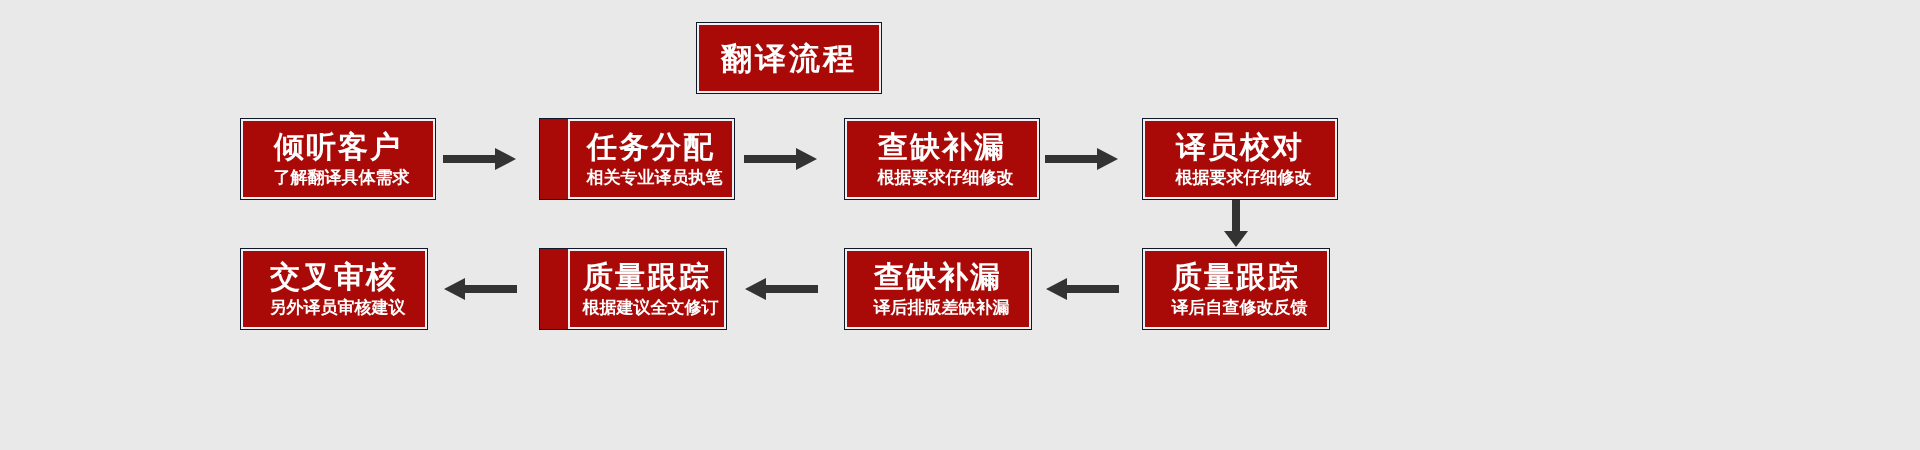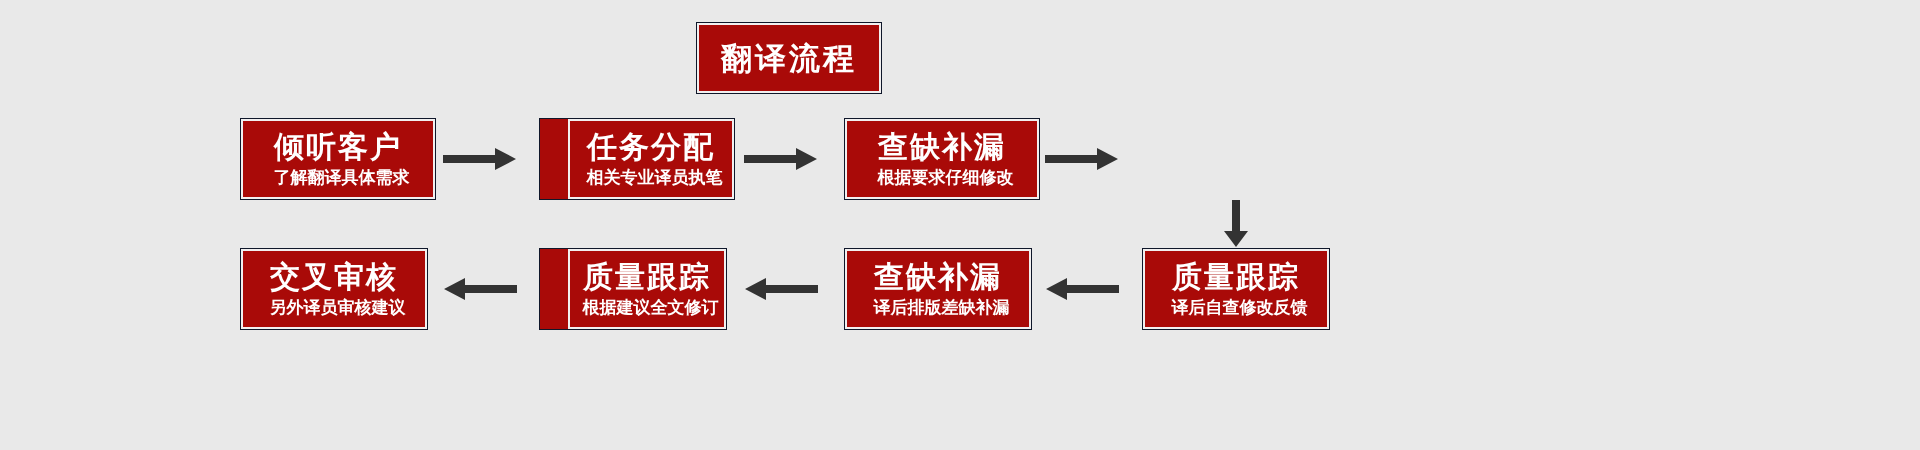--- a/index.html
+++ b/index.html
@@ -162,20 +162,26 @@
       <div class="title-sub">根据要求仔细修改</div>
     </div>
   </div>
 
   <div class="arrow-h" id="arrow-3-4">
     <svg viewBox="0 0 74 26" preserveAspectRatio="none" aria-hidden="true">
       <path d="M0 9 L52 9 L52 2 L73 13 L52 24 L52 17 L0 17 Z" fill="#333333"></path>
     </svg>
   </div>
 
+  <div class="node row1 col4">
+    <div class="inner">
+      <div class="title-main">译员校对</div>
+      <div class="title-sub">根据要求仔细修改</div>
+    </div>
+  </div>
 
   <div class="arrow-v">
     <svg viewBox="0 0 34 48" preserveAspectRatio="none" aria-hidden="true">
       <path d="M13 0 L21 0 L21 31 L29 31 L17 47 L5 31 L13 31 Z" fill="#333333"></path>
     </svg>
   </div>
 
   <div class="node row2 col4">
     <div class="inner">
       <div class="title-main">质量跟踪</div>

